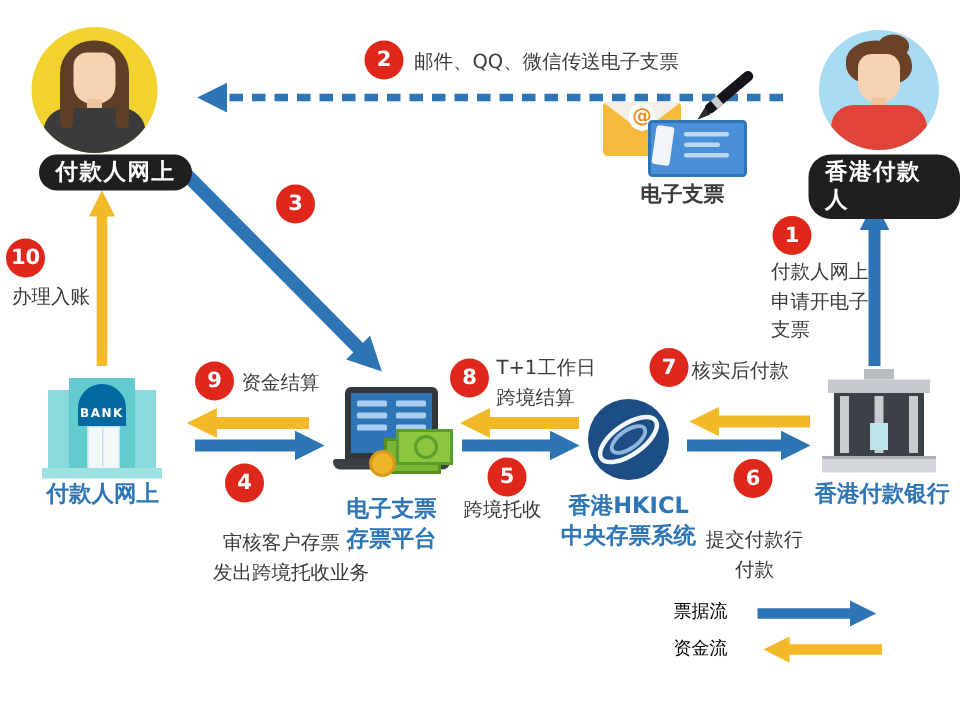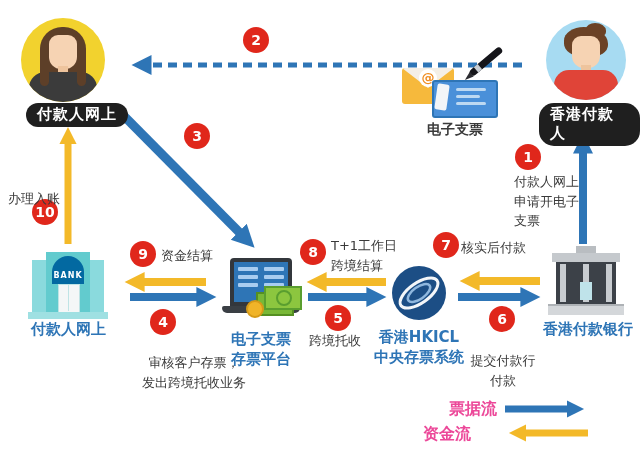--- a/index.html
+++ b/index.html
@@ -77,33 +77,33 @@
   .hk-lintel{left:5px;top:7px;width:68px;height:9px;background:#c5c9cd;}
   .hk-body{left:9px;top:16px;width:60px;height:42px;background:#3c4148;}
   .hk-col{top:2px;width:6px;height:38px;background:#c8ccd0;}
   .hk-c1{left:4px;} .hk-c2{left:27px;} .hk-c3{left:50px;}
   .hk-door{left:24px;top:20px;width:12px;height:18px;background:#bfe3ea;}
   .hk-steps{left:1px;top:58px;width:76px;height:9px;background:#d4d7da;border-top:2px solid #aeb2b6;}
   
   .globe{position:absolute;left:390px;top:264px;width:58px;height:58px;z-index:3;}
   
   .lbl-echeque{position:absolute;left:413px;top:121px;width:84px;color:#3a3a3a;font-weight:bold;font-size:14px;text-align:center;z-index:4;}
-  .legend-label{position:absolute;color:#ec4899;font-weight:bold;font-size:16px;z-index:4;}
+  .legend-label{position:absolute;color:#000000;font-weight:normal;font-size:12px;z-index:4;}
   
   #s1c{left:515px;top:144px;} #s2c{left:243px;top:27px;} #s3c{left:184px;top:123px;}
   #s4c{left:150px;top:309px;} #s5c{left:325px;top:305px;} #s6c{left:489px;top:306px;}
   #s7c{left:433px;top:232px;} #s8c{left:300px;top:239px;} #s9c{left:130px;top:241px;}
-  #s10c{left:32px;top:159px;margin-top:40px;}
+  #s10c{left:4px;top:159px;}
   #t1{left:514px;top:172px;width:76px;} #t2{left:276px;top:32px;} #t3{left:218px;top:111px;width:152px;}
   #t4{left:116px;top:333px;width:156px;} #t5{left:309px;top:331px;} #t6{left:459px;top:331px;width:88px;}
   #t7{left:461px;top:238px;} #t8{left:331px;top:236px;width:80px;} #t9{left:161px;top:246px;} #t10{left:8px;top:189px;}
   #badge-customer{left:26px;top:103px;} #badge-payer{left:539px;top:103px;}
   #lbl-gd{left:16px;top:320px;width:105px;} #lbl-platform{left:213px;top:330px;width:96px;}
   #lbl-hkicl{left:364px;top:328px;width:110px;} #lbl-hk{left:534px;top:320px;width:108px;}
-  #lgd-bill{left:449px;top:399px;} #lgd-fund{left:423px;top:424px;}
+  #lgd-bill{left:449px;top:399px;} #lgd-fund{left:449px;top:424px;}
 </style>
 </head>
 <body>
 
 <div class="canvas">
 
   <svg class="layer-svg" width="640" height="468">
     <defs>
       <marker id="mb" markerWidth="3" markerHeight="3" refX="0.2" refY="1.25" orient="auto">
         <path d="M0,0 L2.5,1.25 L0,2.5 Z" fill="#2e75b6"></path>
@@ -229,20 +229,21 @@
   <div class="step-circle" id="s5c">5</div>
   <div class="step-circle" id="s6c">6</div>
   <div class="step-circle" id="s7c">7</div>
   <div class="step-circle" id="s8c">8</div>
   <div class="step-circle" id="s9c">9</div>
   <div class="step-circle" id="s10c">10</div>
 
   <div class="step-text" id="t1">付款人网上
 申请开电子
 支票</div>
+  <div class="step-text nowrap" id="t2">邮件、QQ、微信传送电子支票</div>
   <div class="step-text center" id="t4">审核客户存票，
 发出跨境托收业务</div>
   <div class="step-text nowrap" id="t5">跨境托收</div>
   <div class="step-text nowrap" id="t7">核实后付款</div>
   <div class="step-text center" id="t6">提交付款行
 付款</div>
   <div class="step-text" id="t8">T+1工作日
 跨境结算</div>
   <div class="step-text nowrap" id="t9">资金结算</div>
   <div class="step-text nowrap" id="t10">办理入账</div>

